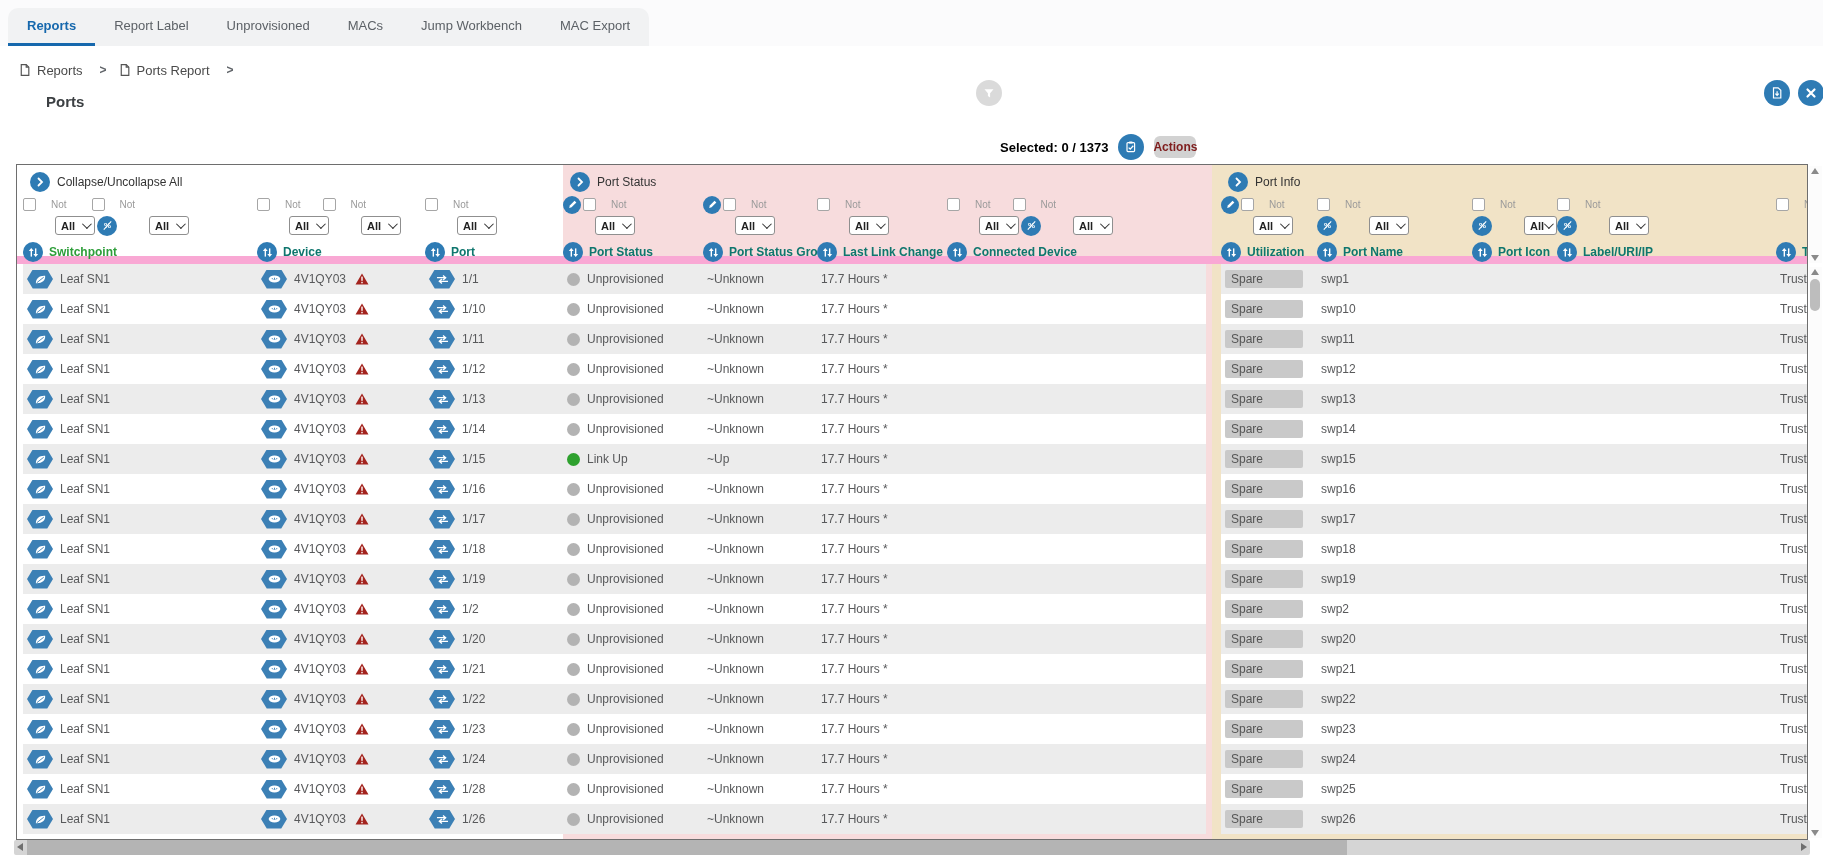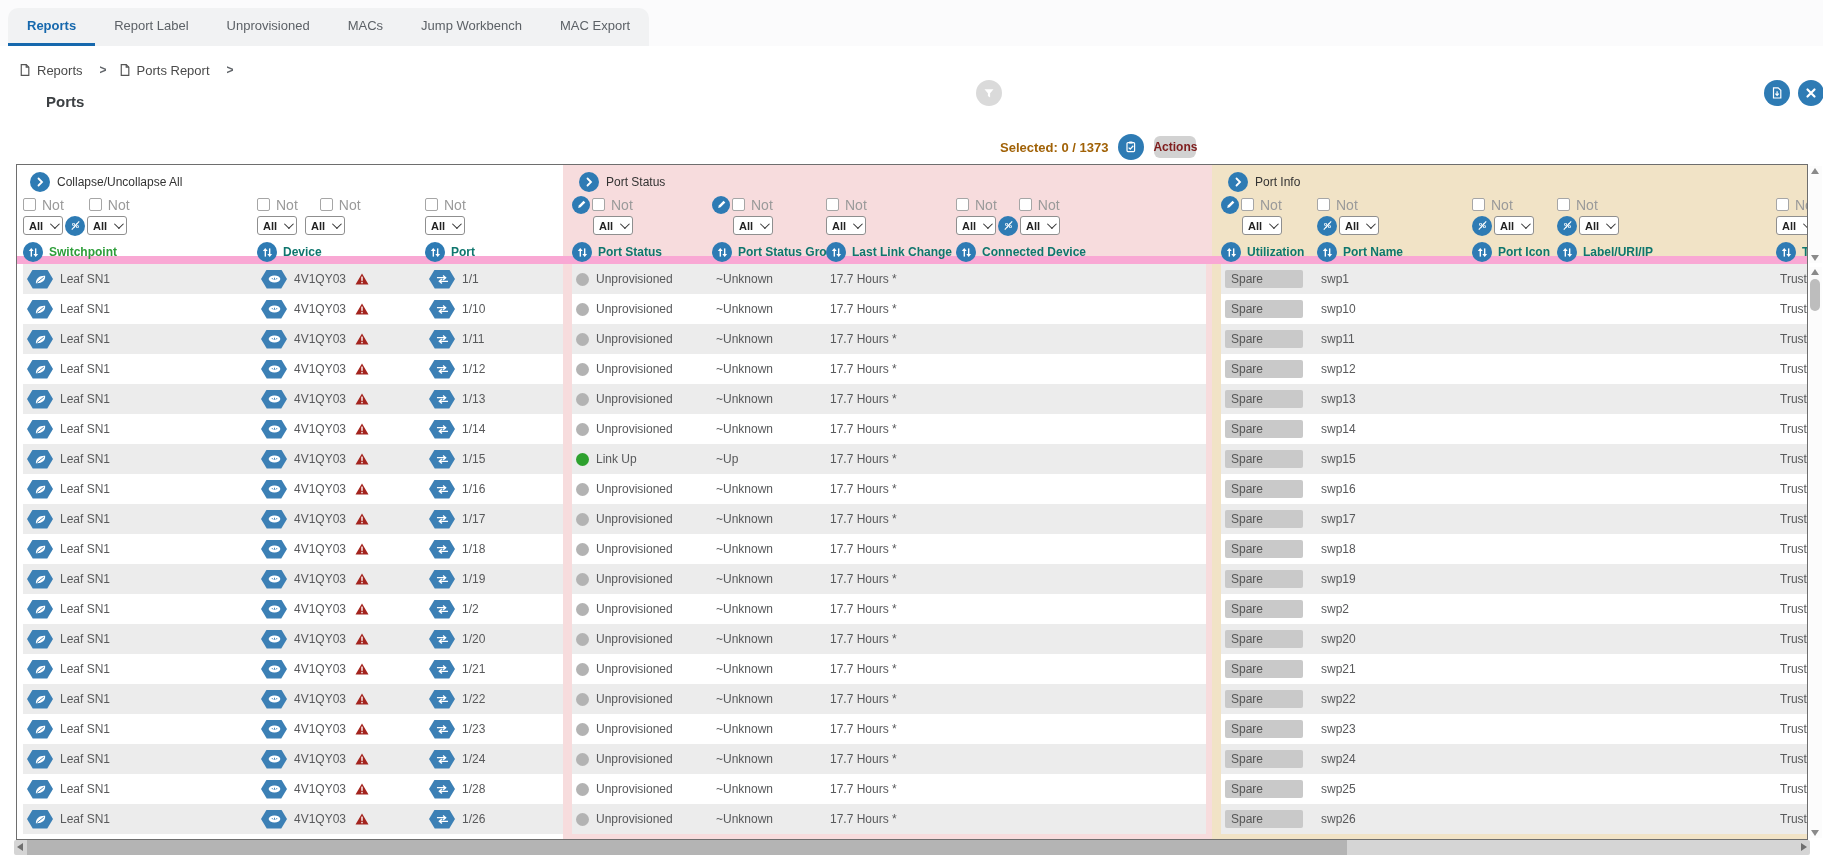--- a/index.html
+++ b/index.html
@@ -22,51 +22,51 @@
   
   .circle{border-radius:50%;display:inline-flex;align-items:center;justify-content:center;flex:0 0 auto;}
   .c26{width:26px;height:26px;}
   .c20{width:20px;height:20px;}
   .c18{width:18px;height:18px;}
   .blue{background:#2e7bb4;}
   .funnelbtn{position:absolute;left:976px;top:80px;background:#dadada;cursor:pointer;}
   .topicons{position:absolute;left:1764px;top:80px;display:flex;gap:8px;}
   .topicons .circle{cursor:pointer;}
   .selrow{position:absolute;left:1000px;top:134px;height:26px;display:flex;align-items:center;gap:10px;}
-  .sellabel{color:#a16207;font-size:13px;font-weight:bold;}
+  .sellabel{color:#000000;font-size:13px;font-weight:bold;}
   .actionsbtn{width:42px;height:22px;border-radius:6px;background:#d2d2d2;color:#7f1d1d;font-size:12px;font-weight:bold;display:flex;align-items:center;justify-content:center;cursor:default;}
 
   
   .tablebox{position:absolute;left:16px;top:164px;width:1790px;height:674px;border:1px solid #6e6e6e;overflow:hidden;display:flex;background:#fff;}
   .group{flex:0 0 auto;display:flex;flex-direction:column;height:100%;}
   .g-a{width:546px;background:#fff;}
   .g-b{width:649px;background:#f7dcdd;}
   .g-c{width:750px;background:#f1e3c6;}
   .ghdr{height:99px;border-bottom:8px solid #f9a8d4;box-sizing:border-box;}
   .gtitle{display:flex;align-items:center;gap:7px;height:24px;padding:5px 0 0 7px;font-size:12px;color:#333;}
   .gbody{flex:1;display:flex;flex-direction:column;overflow:hidden;}
   .pad-a{padding-left:6px;}
-  .pad-b{padding-left:9px;padding-right:6px;text-align:center;}
+  .pad-b{padding-left:0;padding-right:6px;text-align:center;}
   .pad-c{padding-left:9px;}
 
   .fcols{display:flex;}
   .fcol{display:flex;flex-direction:column;box-sizing:border-box;}
   .r1{display:flex;align-items:center;height:17px;margin-top:2px;}
   .r2{display:flex;align-items:center;height:21px;margin-top:2px;}
   .r3{display:flex;align-items:center;height:24px;margin-top:4px;gap:6px;}
   .ind20{margin-left:21px;}
   .ml22{margin-left:22px;}
   .ml8{margin-left:8px;}
   .ml2{margin-left:2px;}
 
   .cbwrap{display:flex;align-items:center;}
   .cb{width:11px;height:11px;border:1px solid #a6a6a6;border-radius:2px;background:#fff;cursor:pointer;}
-  .cblabel{font-size:14px;color:#9a9a9a;margin-left:6px;}
-
-  .dd{width:40px;height:19px;border:1px solid #8f8f8f;border-radius:3px;background:#fff;display:flex;align-items:center;justify-content:space-between;padding:0 5px;box-sizing:border-box;cursor:pointer;}
+  .cblabel{font-size:10px;color:#9a9a9a;margin-left:15px;}
+
+  .dd{width:40px;height:19px;border:1px solid #8f8f8f;border-radius:3px;background:#fff;display:flex;align-items:center;justify-content:space-between;padding:0 5px;box-sizing:border-box;cursor:pointer;margin-left:32px;}
   .ddval{font-size:11px;font-weight:bold;color:#222;}
   .caret{width:6px;height:6px;border-right:1.6px solid #333;border-bottom:1.6px solid #333;transform:rotate(45deg) translateY(-2px);}
 
   .collabel{font-size:12px;font-weight:bold;color:#0f766e;white-space:nowrap;}
   .collabel.green{color:#2e9e3a;}
 
   
   .c-sw{width:234px;}.c-dev{width:168px;}.c-port{width:138px;}
   .c-st{width:140px;}.c-sg{width:114px;}.c-ll{width:130px;}.c-cd{width:250px;}
   .c-ut{width:96px;}.c-pn{width:155px;}.c-pi{width:85px;}.c-lu{width:219px;}.c-tr{width:160px;}

